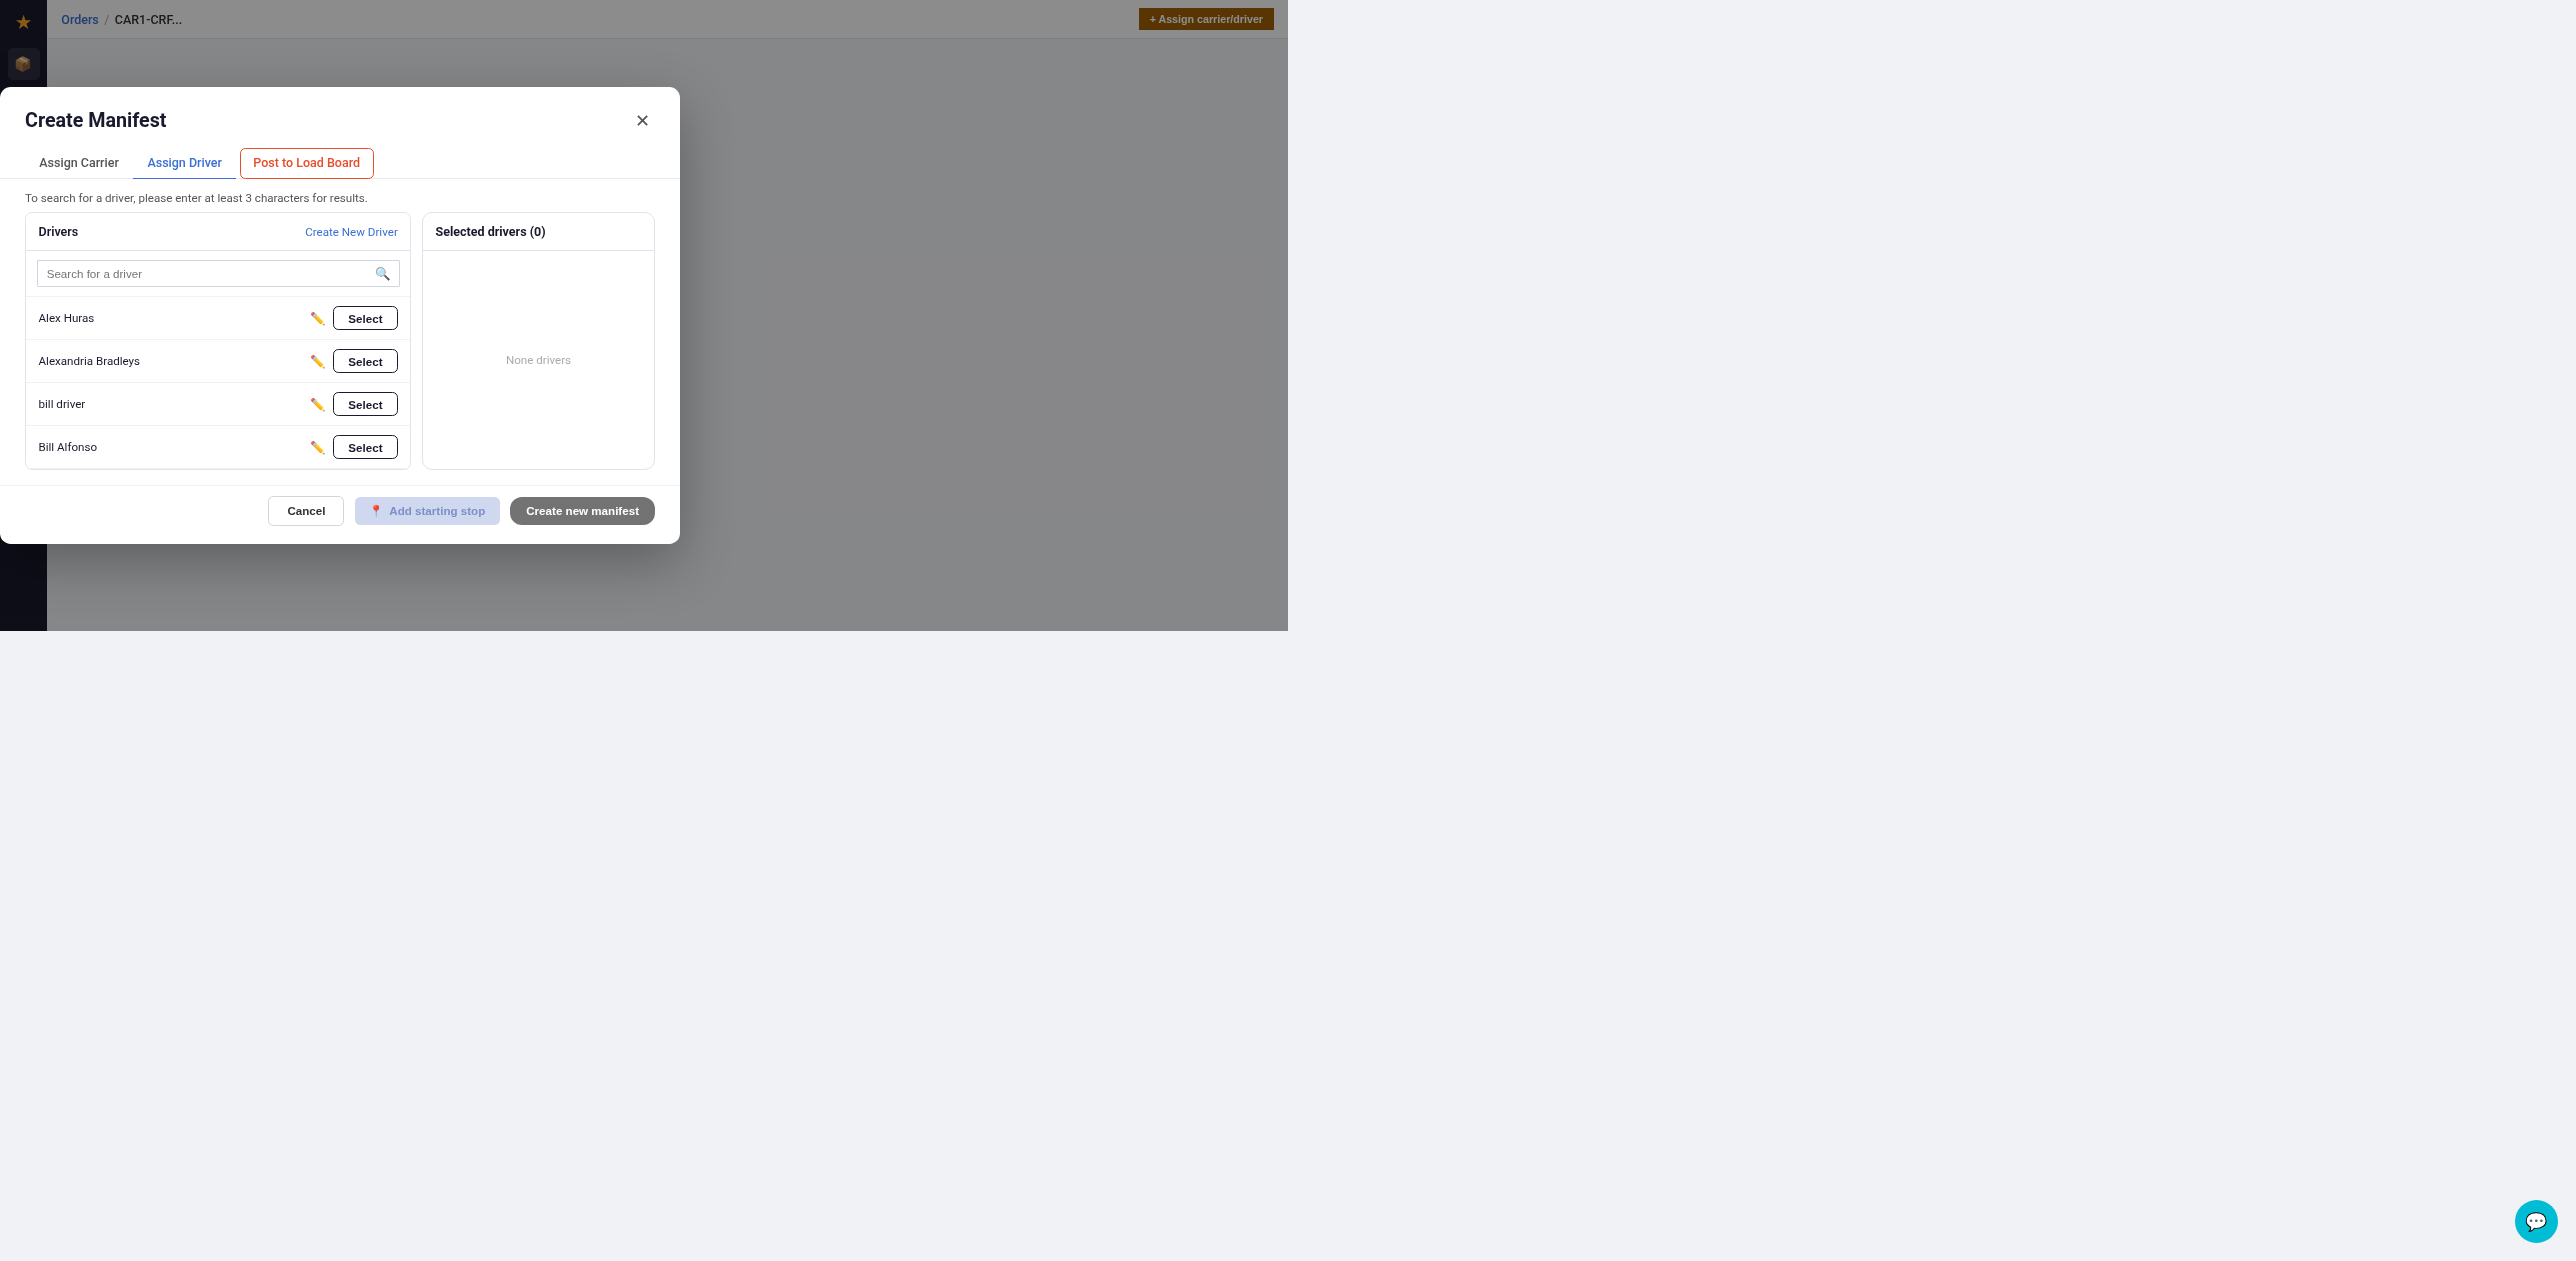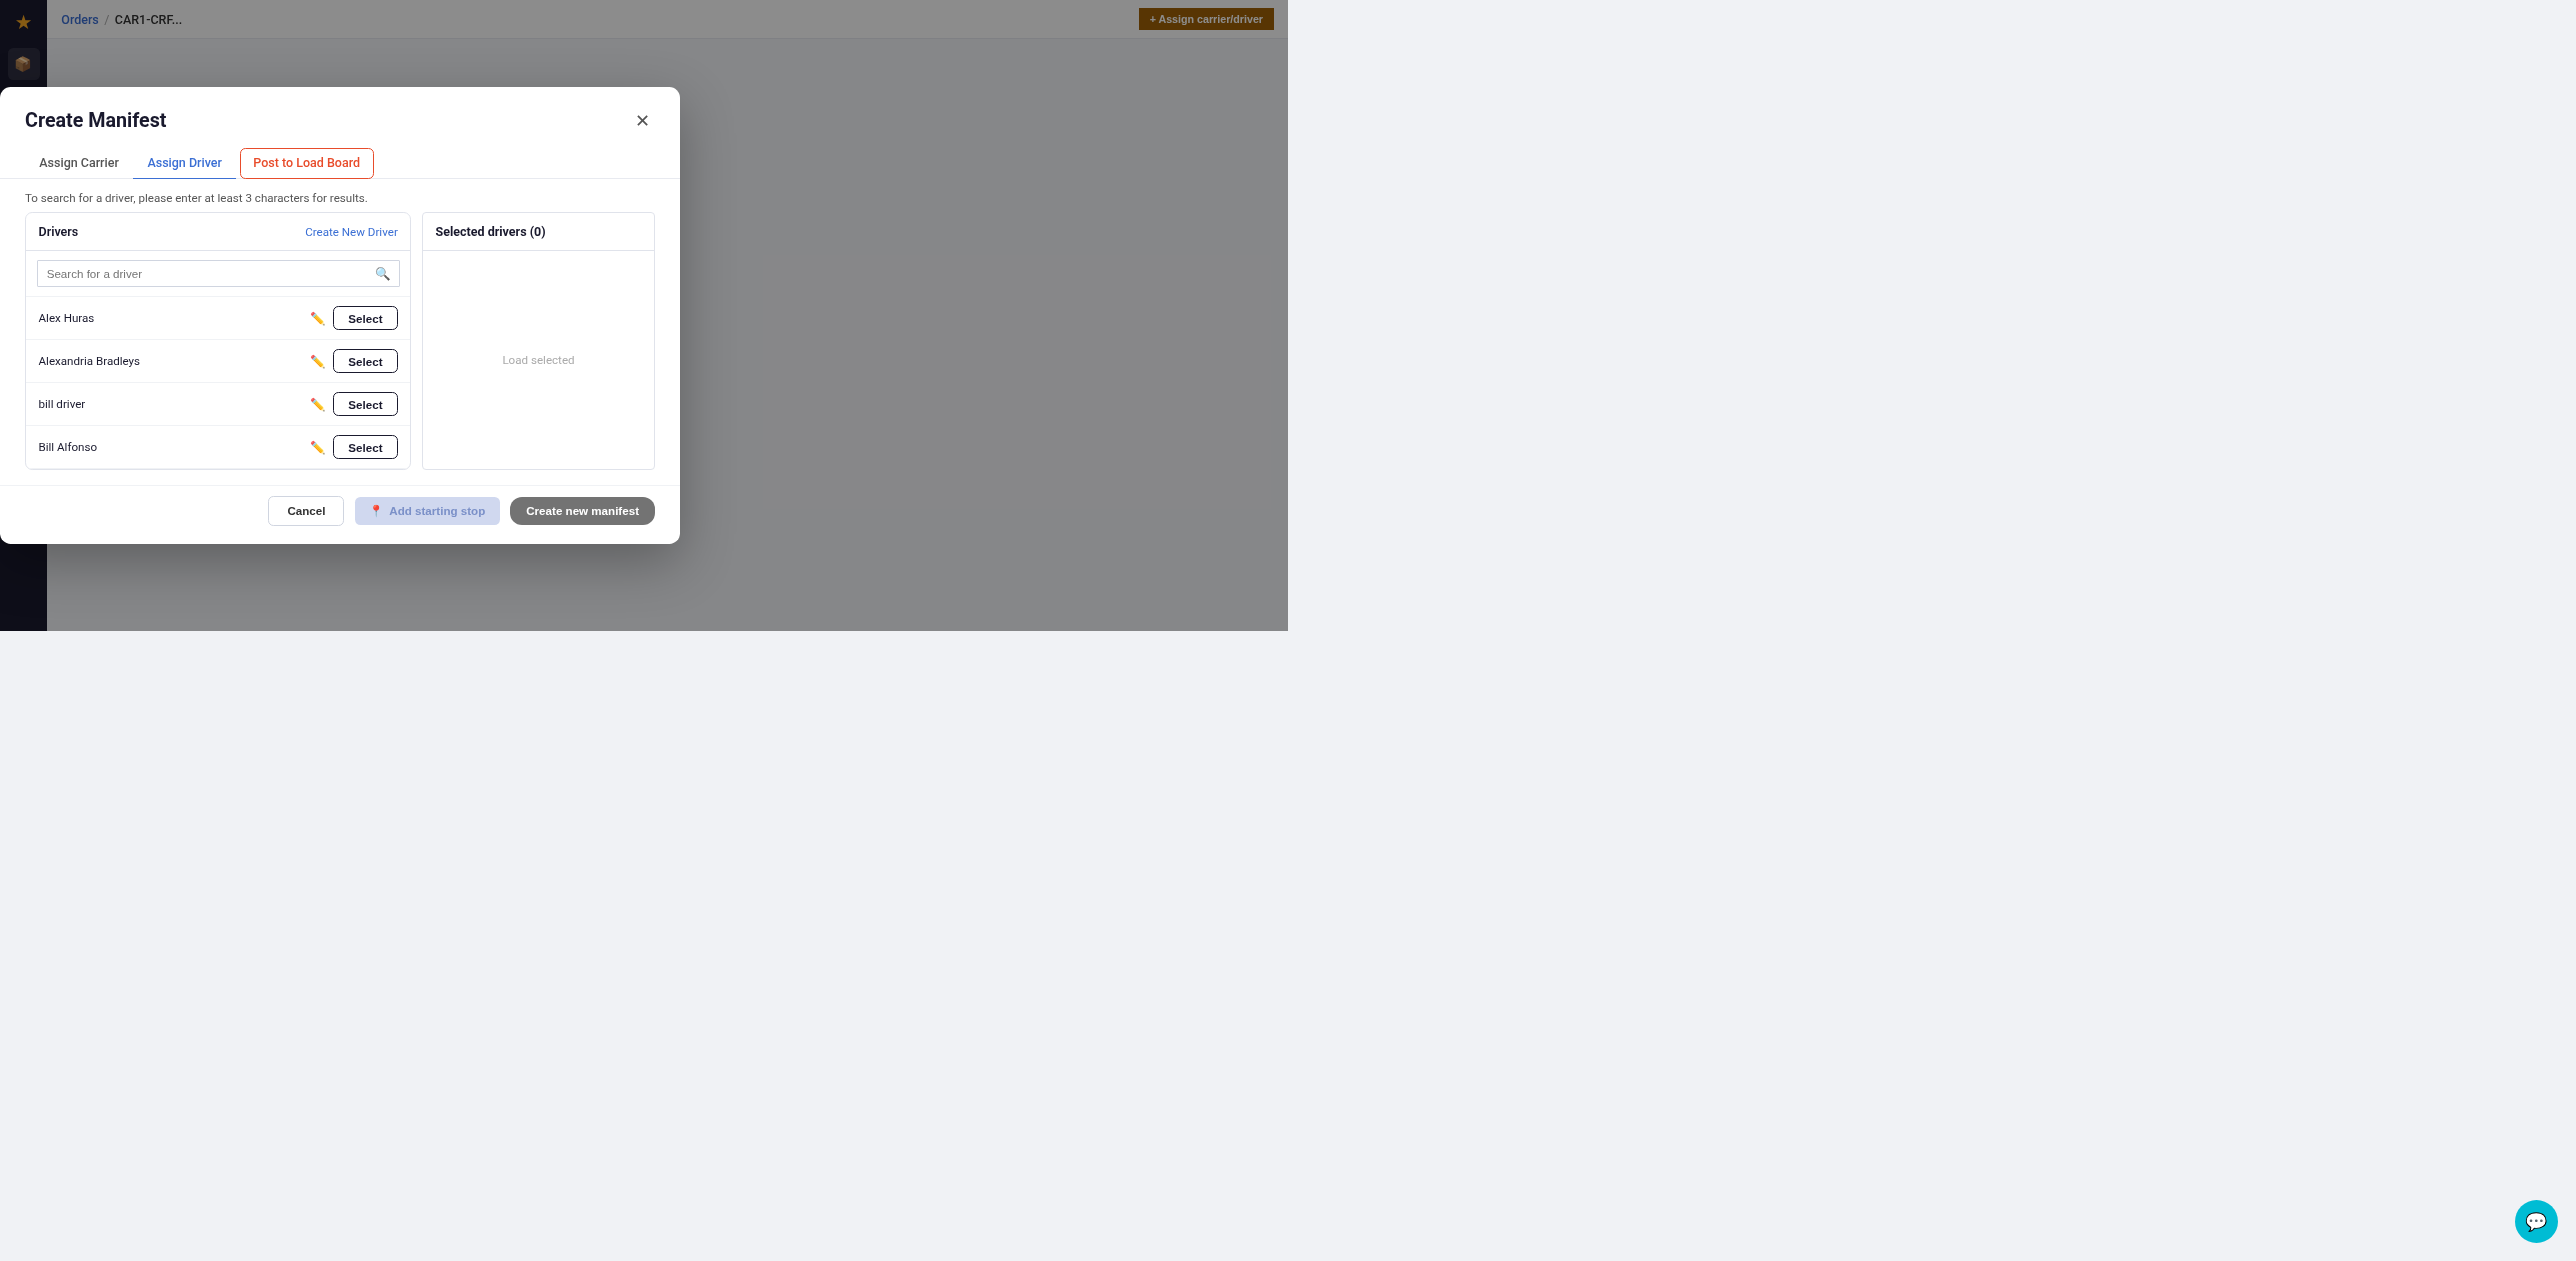--- a/index.html
+++ b/index.html
@@ -281,21 +281,21 @@
       font-size: 11.6px;
       font-weight: 600;
       color: #1a1a2e;
       cursor: pointer;
     }
 
     
     .selected-panel {
       width: 233px;
       border: 0.9px solid #e0e3eb;
-      border-radius: 4px;
+      border-radius: 10px;
       display: flex;
       flex-direction: column;
       overflow: hidden;
       flex-shrink: 0;
     }
     .selected-panel-header {
       padding: 10.7px 12.5px;
       border-bottom: 0.9px solid #e0e3eb;
       font-size: 12.5px;
       font-weight: 700;
@@ -459,21 +459,21 @@
             <span class="driver-name">Bill Alfonso</span>
             <span class="edit-icon">✏️</span>
             <button class="select-btn">Select</button>
           </div>
         </div>
       </div>
 
       <div class="selected-panel">
         <div class="selected-panel-header">Selected drivers (0)</div>
         <div class="selected-panel-body">
-          <span class="none-selected-text">Load selected</span>
+          <span class="none-selected-text">None drivers</span>
         </div>
       </div>
     </div>
 
     <div class="modal-footer">
       <button class="cancel-btn">Cancel</button>
       <button class="add-stop-btn">
         <span>📍</span>
         <span>Add starting stop</span>
       </button>

